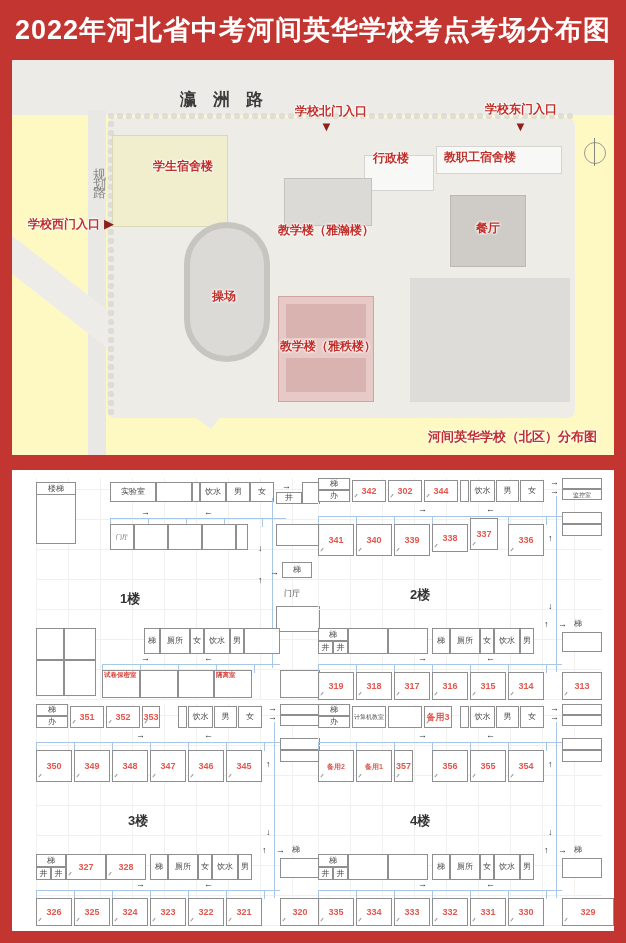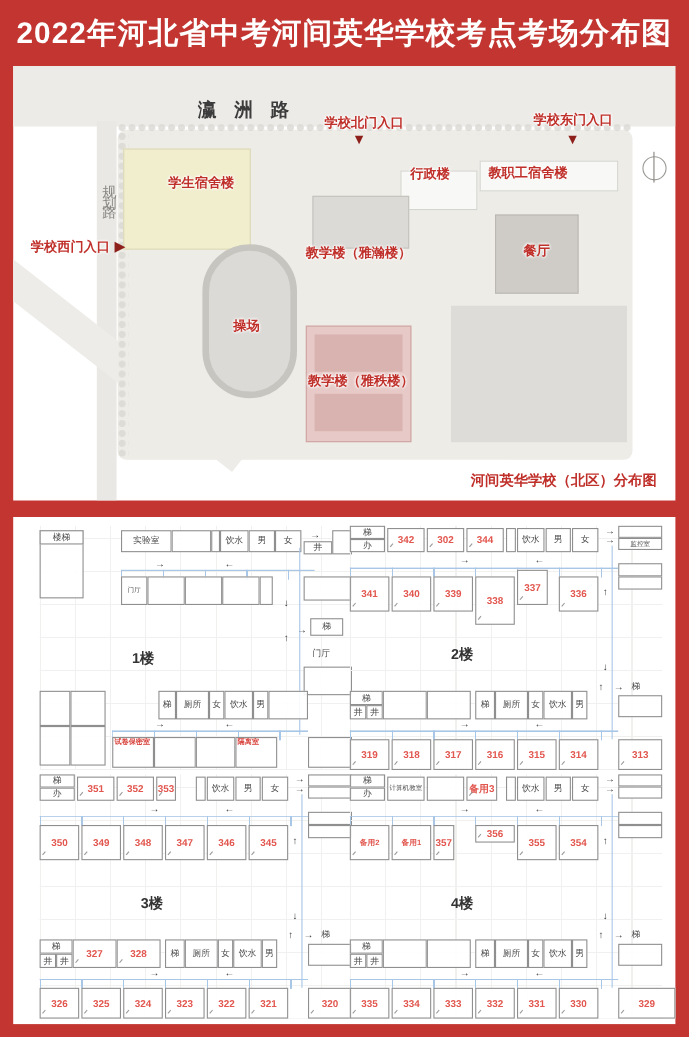--- a/index.html
+++ b/index.html
@@ -5,21 +5,21 @@
   html,body{margin:0;padding:0}
   body{
     width:626px;height:943px;position:relative;overflow:hidden;
     background:#C23530;
     font-family:"Liberation Sans","DejaVu Sans",sans-serif;
   }
   
   .title-bar{position:absolute;left:0;top:0;width:626px;height:60px;display:flex;align-items:center;justify-content:center}
   .title-bar h1{margin:0;color:#fff;font-size:27px;font-weight:bold;letter-spacing:1px;white-space:nowrap}
   
-  .map-panel{position:absolute;left:12px;top:60px;width:602px;height:395px;background:#ffffff;overflow:hidden}
+  .map-panel{position:absolute;left:12px;top:60px;width:602px;height:395px;background:#fef9c3;overflow:hidden}
   .road-top{position:absolute;left:0;top:0;width:602px;height:55px;background:#ECEBE7}
   .road-left{position:absolute;left:76px;top:50px;width:18px;height:345px;background:#E9E8E4}
   .road-diag{position:absolute;left:-60px;top:250px;width:300px;height:30px;background:#EDECE8;transform:rotate(38deg)}
   .campus{position:absolute;left:95px;top:58px;width:468px;height:300px;background:#EDECE7;border-radius:8px}
   .trees{position:absolute;background-image:radial-gradient(circle at 4px 4px,#D9D8D3 3px,transparent 3.5px);background-size:9px 9px;opacity:.8}
   .bldg{position:absolute;box-sizing:border-box}
   .road-name{position:absolute;font-size:17px;font-weight:bold;color:#3C3C3C;letter-spacing:16px;white-space:nowrap}
   .road-name-v{position:absolute;writing-mode:vertical-rl;font-size:13px;color:#8A8884;letter-spacing:9px}
   .mlabel{position:absolute;color:#C0302B;font-weight:bold;font-size:12px;white-space:nowrap;line-height:1;
           text-shadow:0 0 2px #fff,0 0 3px #fff,0 0 3px #fff}
@@ -170,21 +170,21 @@
     <div class="arr" style="left:232px;top:0">→</div>
     <div class="arr" style="left:232px;top:9px">→</div>
     <div class="cell" style="left:244px;top:0;width:40px;height:11px"></div>
     <div class="cell tiny" style="left:244px;top:11px;width:40px;height:11px">监控室</div>
     <div class="bl-h" style="left:0;top:38px;width:244px"></div>
     <div class="arr" style="left:100px;top:27px">→</div>
     <div class="arr" style="left:168px;top:27px">←</div>
     <div class="cell rm" style="left:0;top:46px;width:36px;height:32px">341</div>
     <div class="cell rm" style="left:38px;top:46px;width:36px;height:32px">340</div>
     <div class="cell rm" style="left:76px;top:46px;width:36px;height:32px">339</div>
-    <div class="cell rm" style="left:114px;top:46px;width:36px;height:44px">338</div>
+    <div class="cell rm" style="left:114px;top:46px;width:36px;height:28px">338</div>
     <div class="cell rm" style="left:152px;top:40px;width:28px;height:32px">337</div>
     <div class="cell rm" style="left:190px;top:46px;width:36px;height:32px">336</div>
     <div class="cell" style="left:244px;top:34px;width:40px;height:12px"></div>
     <div class="cell" style="left:244px;top:46px;width:40px;height:12px"></div>
     <div class="arr" style="left:230px;top:56px">↑</div>
     <div class="arr" style="left:230px;top:124px">↓</div>
     <div class="bl-v" style="left:238px;top:18px;height:176px"></div>
     <div class="floor-name" style="left:92px;top:108px">2楼</div>
     <div class="arr" style="left:226px;top:142px">↑</div>
     <div class="arr" style="left:240px;top:142px">→</div>
@@ -280,21 +280,21 @@
     <div class="arr" style="left:232px;top:0">→</div>
     <div class="arr" style="left:232px;top:9px">→</div>
     <div class="cell" style="left:244px;top:0;width:40px;height:11px"></div>
     <div class="cell" style="left:244px;top:11px;width:40px;height:11px"></div>
     <div class="bl-h" style="left:0;top:38px;width:244px"></div>
     <div class="arr" style="left:100px;top:27px">→</div>
     <div class="arr" style="left:168px;top:27px">←</div>
     <div class="cell rm" style="left:0;top:46px;width:36px;height:32px;font-size:7px">备用2</div>
     <div class="cell rm" style="left:38px;top:46px;width:36px;height:32px;font-size:7px">备用1</div>
     <div class="cell rm" style="left:76px;top:46px;width:19px;height:32px">357</div>
-    <div class="cell rm" style="left:114px;top:46px;width:36px;height:16px">356</div>
+    <div class="cell rm" style="left:114px;top:46px;width:36px;height:32px">356</div>
     <div class="cell rm" style="left:152px;top:46px;width:36px;height:32px">355</div>
     <div class="cell rm" style="left:190px;top:46px;width:36px;height:32px">354</div>
     <div class="cell" style="left:244px;top:34px;width:40px;height:12px"></div>
     <div class="cell" style="left:244px;top:46px;width:40px;height:12px"></div>
     <div class="arr" style="left:230px;top:56px">↑</div>
     <div class="arr" style="left:230px;top:124px">↓</div>
     <div class="bl-v" style="left:238px;top:18px;height:176px"></div>
     <div class="floor-name" style="left:92px;top:108px">4楼</div>
     <div class="arr" style="left:226px;top:142px">↑</div>
     <div class="arr" style="left:240px;top:142px">→</div>

